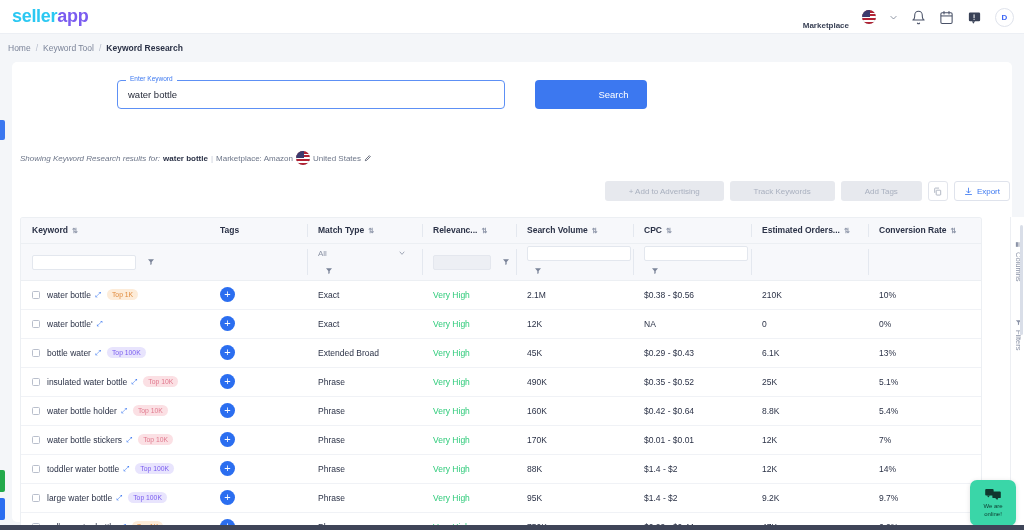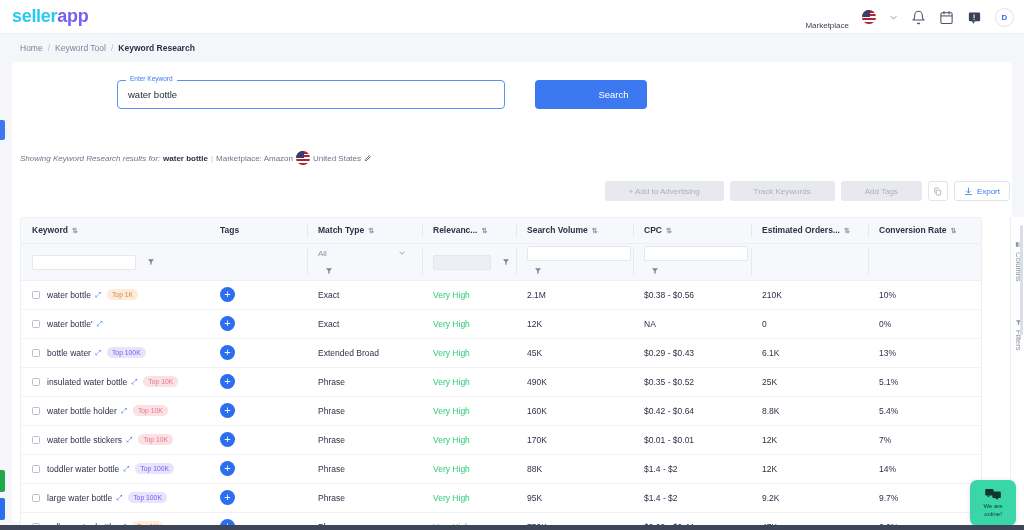--- a/index.html
+++ b/index.html
@@ -23,21 +23,21 @@
   .logo .s2 { color:#7a5cf0; }
   .global-search {
     margin-left:56px; width:210px; height:20px; background:#eef1f8;
     border-radius:4px; display:flex; align-items:center; padding:0 7px; gap:5px;
   }
   .global-search .ph { font-size:7.5px; color:#9aa4bb; white-space:nowrap; }
   .topbar-right {
     position:absolute; right:10px; top:0; height:34px;
     display:flex; align-items:center; gap:13px;
   }
-  .mk-label { font-size:8px; font-weight:400; color:#3a4256;margin-top:17px; }
+  .mk-label { font-size:8px; font-weight:700; color:#3a4256;margin-top:17px; }
   .flag {
     width:14px; height:14px; border-radius:50%;
     background:
       linear-gradient(#b22234 0 18%, #fff 18% 30%, #b22234 30% 46%, #fff 46% 58%, #b22234 58% 74%, #fff 74% 86%, #b22234 86% 100%);
     position:relative; overflow:hidden; display:inline-block;
     box-shadow: inset 0 0 0 0.5px rgba(0,0,0,.12);
   }
   .flag::before {
     content:""; position:absolute; left:0; top:0; width:55%; height:48%;
     background:#3c3b6e;
@@ -48,21 +48,21 @@
     display:flex; align-items:center; justify-content:center;
     font-size:8px; color:#3c66f5; font-weight:600; background:#fff;
   }
 
   
   .crumbbar {
     position:absolute; top:34px; left:0; width:1024px; height:28px;
     background:#f4f6f9; display:flex; align-items:center;
     z-index:10;
   }
-  .crumbs { margin-left:20px; display:flex; align-items:center; gap:5px; font-size:8.5px; }
+  .crumbs { margin-left:8px; display:flex; align-items:center; gap:5px; font-size:8.5px; }
   .crumbs a { color:#7b8499; text-decoration:none; }
   .crumbs .sep { color:#b6bdcc; }
   .crumbs .cur { color:#2b3247; font-weight:700; }
 
   .feature-guide {
     position:absolute; right:12px; top:40px; height:21px;
     background:#3c78f0; border-radius:11px; display:flex; align-items:center;
     padding:0 10px 0 2px; gap:5px; cursor:pointer;
     box-shadow:0 1px 3px rgba(40,70,140,.25);
   }

